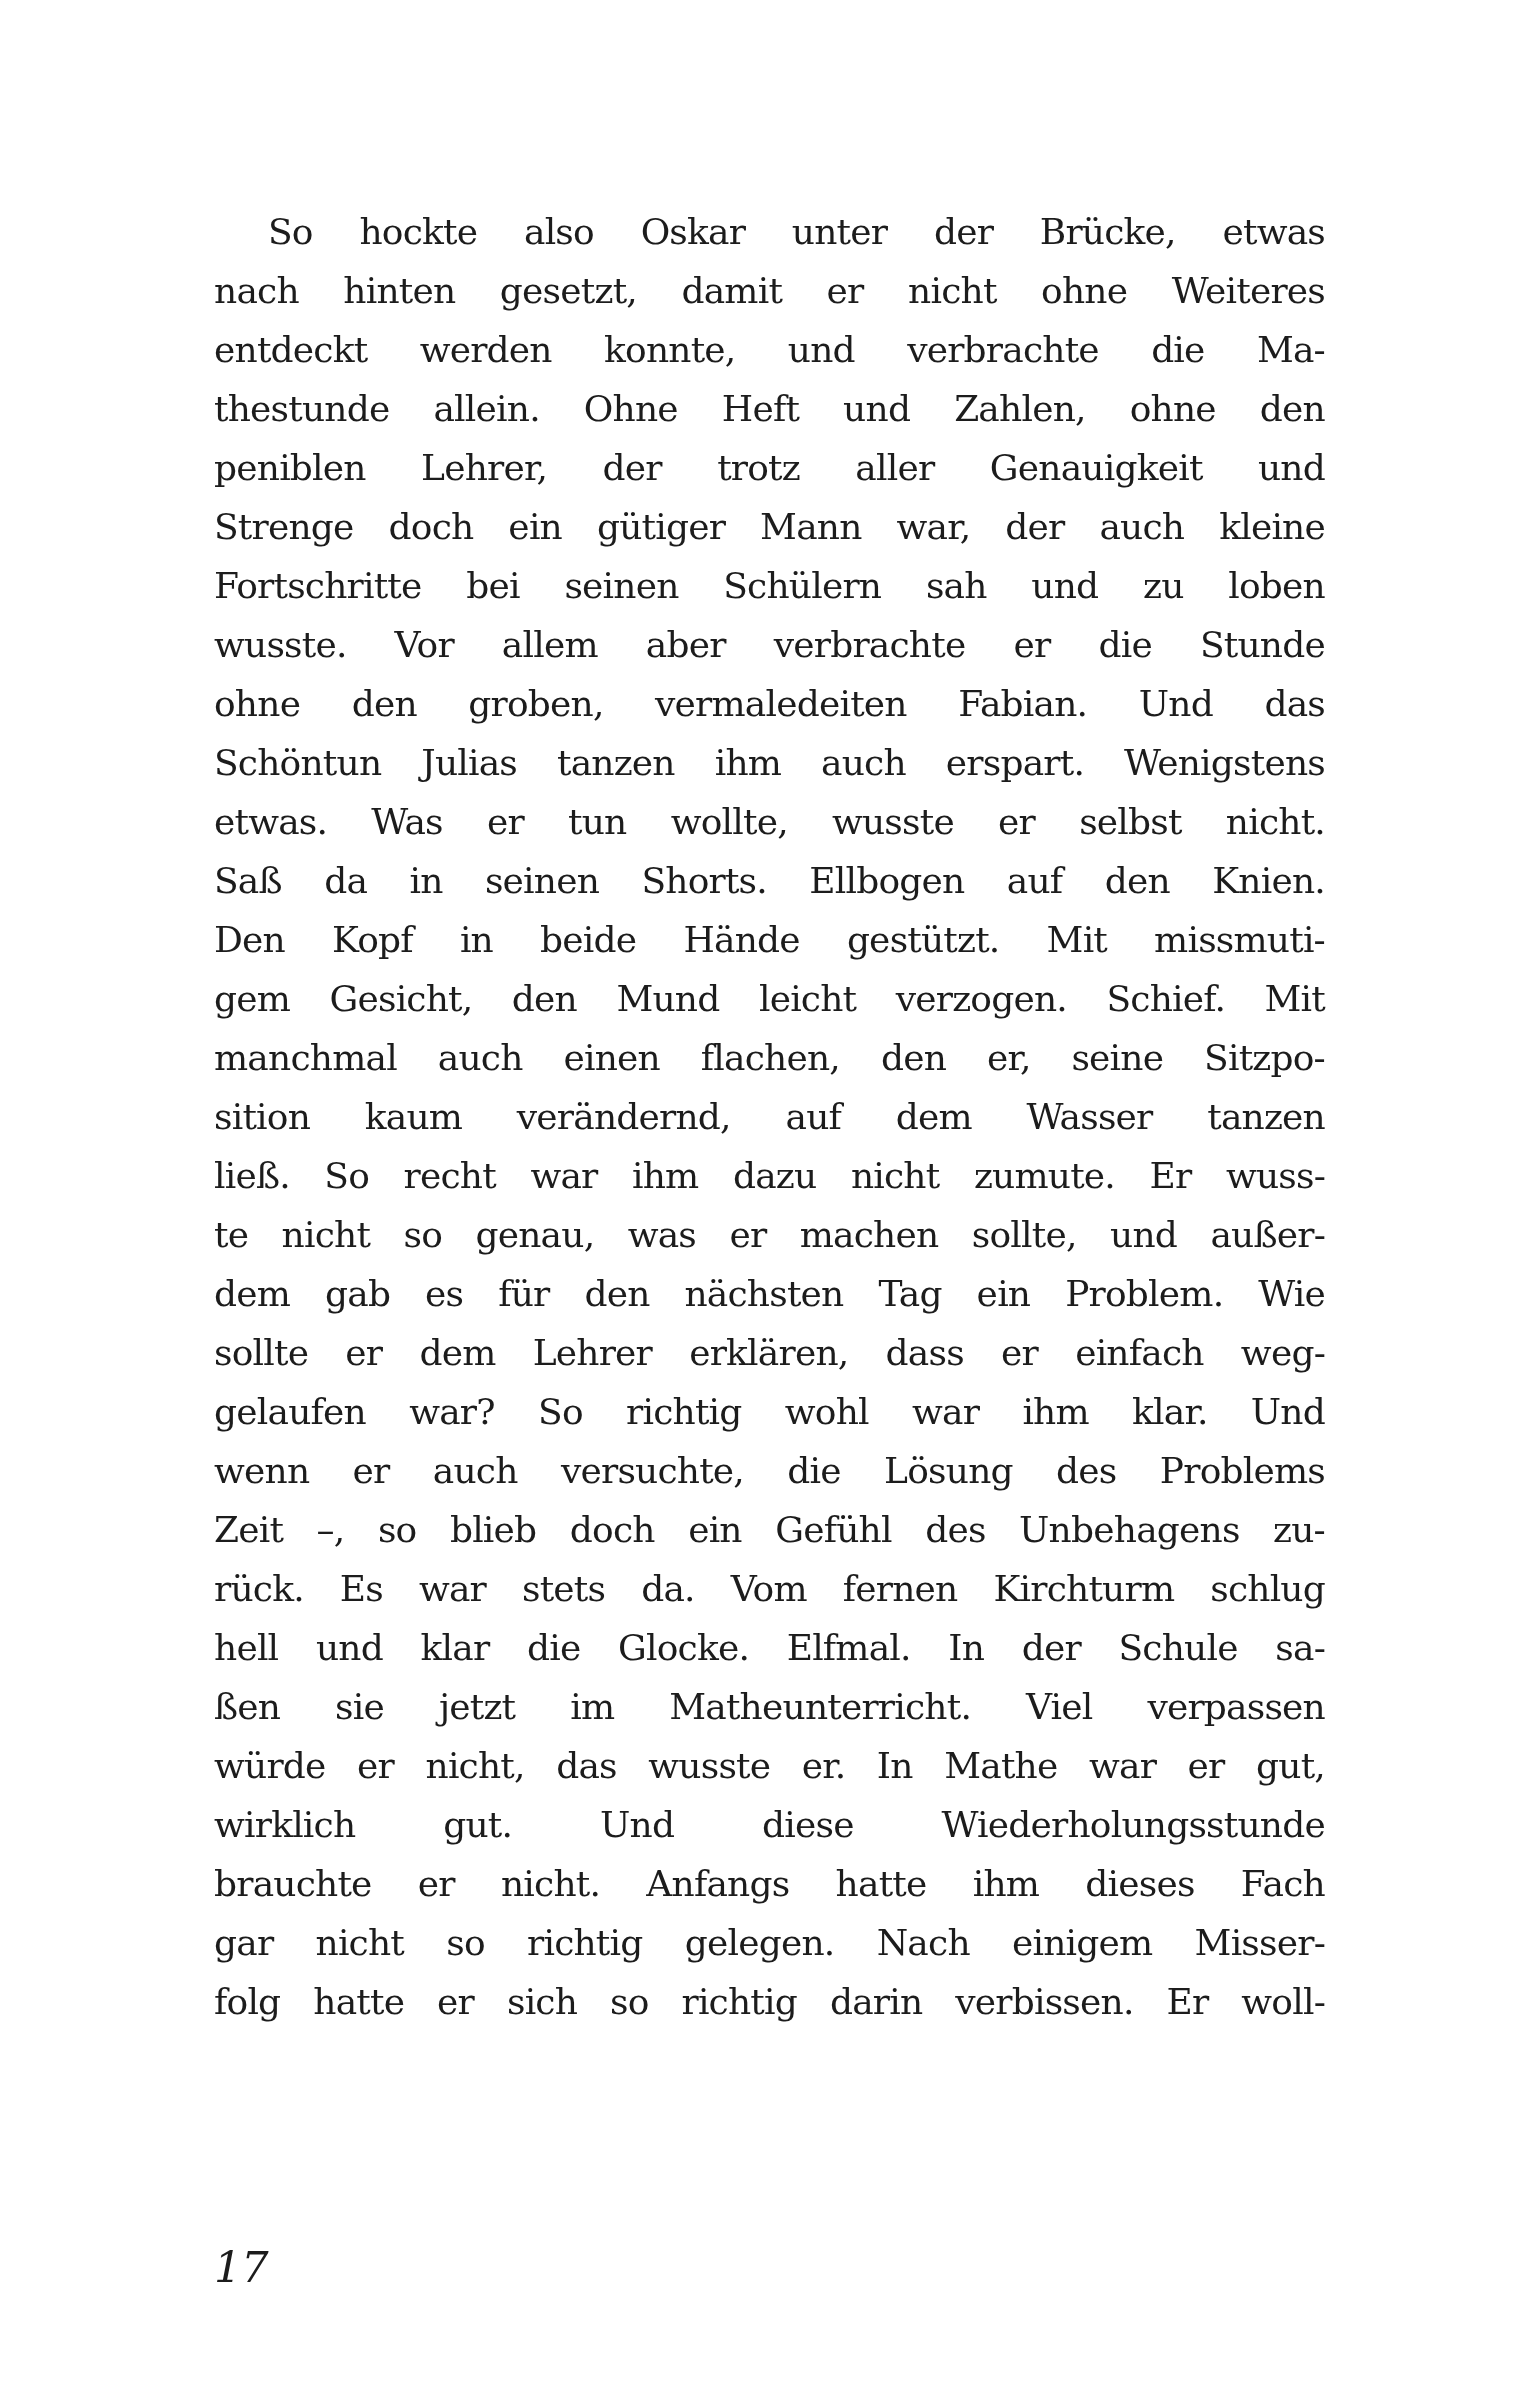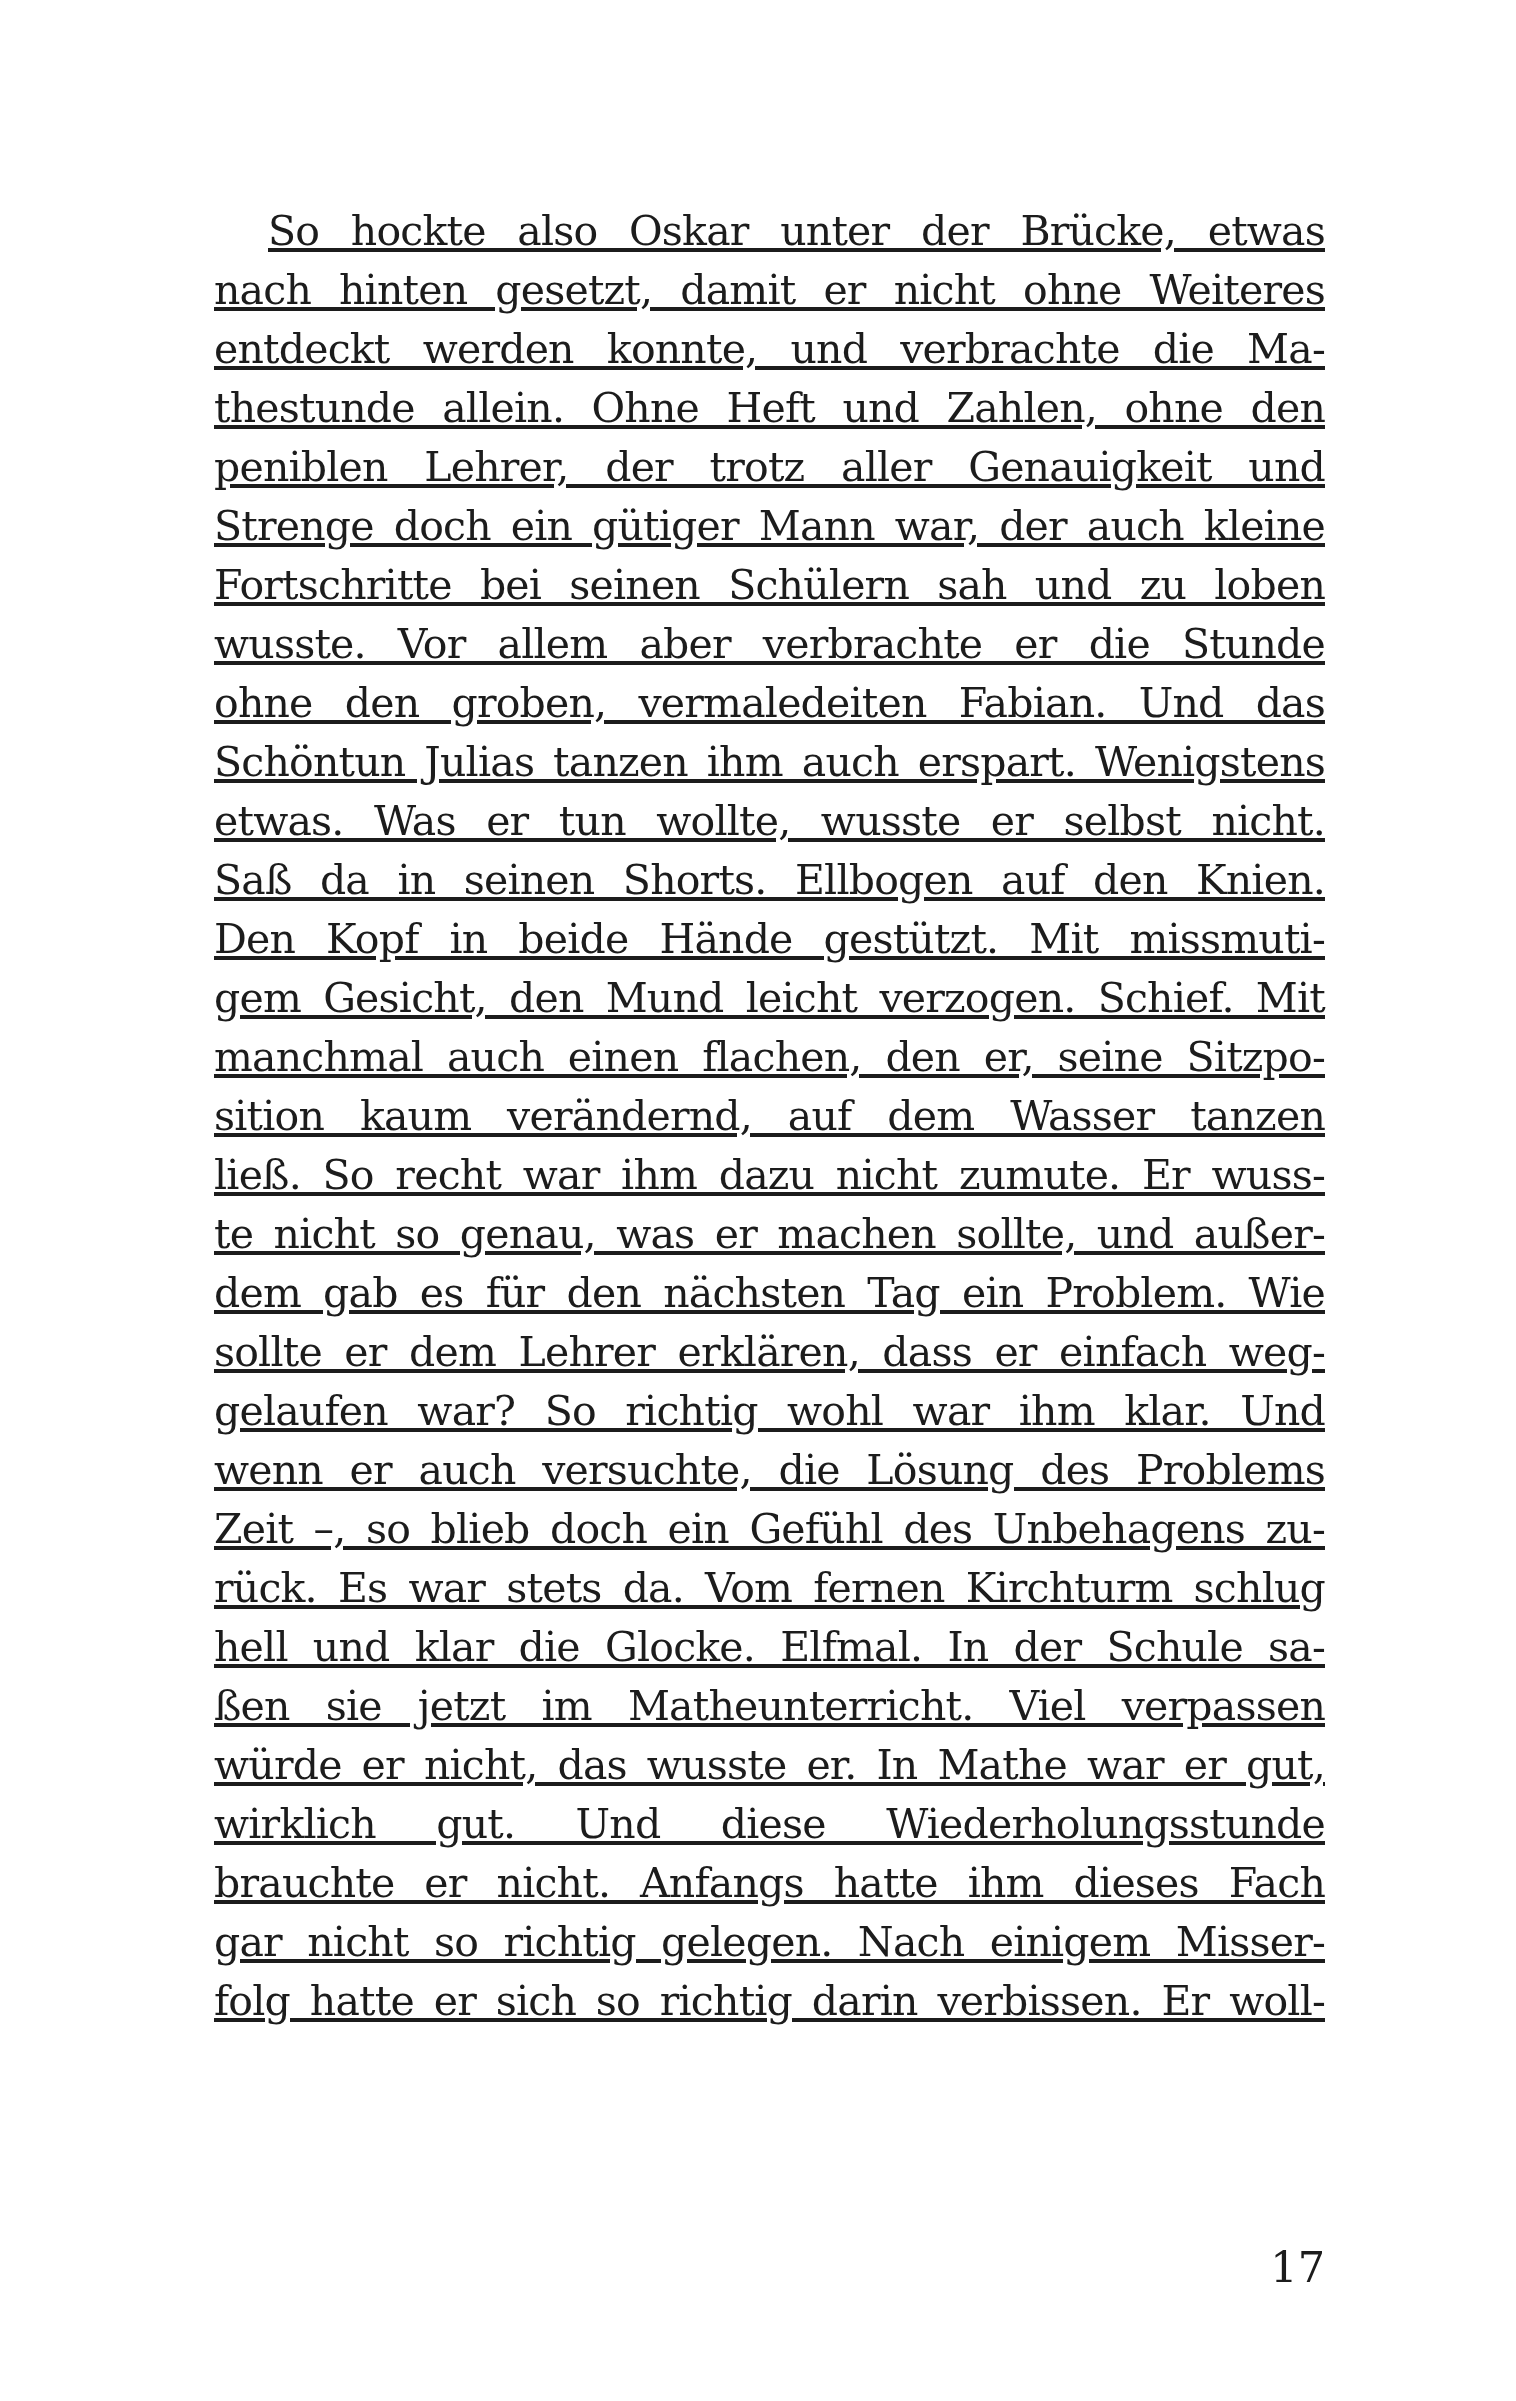--- a/index.html
+++ b/index.html
@@ -17,40 +17,40 @@
   }
   .textblock {
     position: absolute;
     left: 214px;
     top: 202px;
     width: 1111px;
   }
   .line {
     height: 59px;
     line-height: 59px;
-    font-size: 41px;
+    font-size: 36px;
     letter-spacing: -0.8px;
     text-align: justify;
     text-align-last: justify;
     white-space: normal;
     overflow: visible;
-    text-decoration: underline;
   }
   .line.indent {
     text-indent: 54px;
   }
   .pagenum {
     position: absolute;
     left: 214px;
     top: 2246px;
     width: 1111px;
-    text-align: right;
+    text-align: left;
     font-size: 43px;
     line-height: 1;
     letter-spacing: 0;
+    font-style: italic;
   }
 </style>
 </head>
 <body>
 
 <div class="page">
   <div class="textblock">
 
   <div class="line indent">So hockte also Oskar unter der Brücke, etwas</div>
       <div class="line">nach hinten gesetzt, damit er nicht ohne Weiteres</div>

